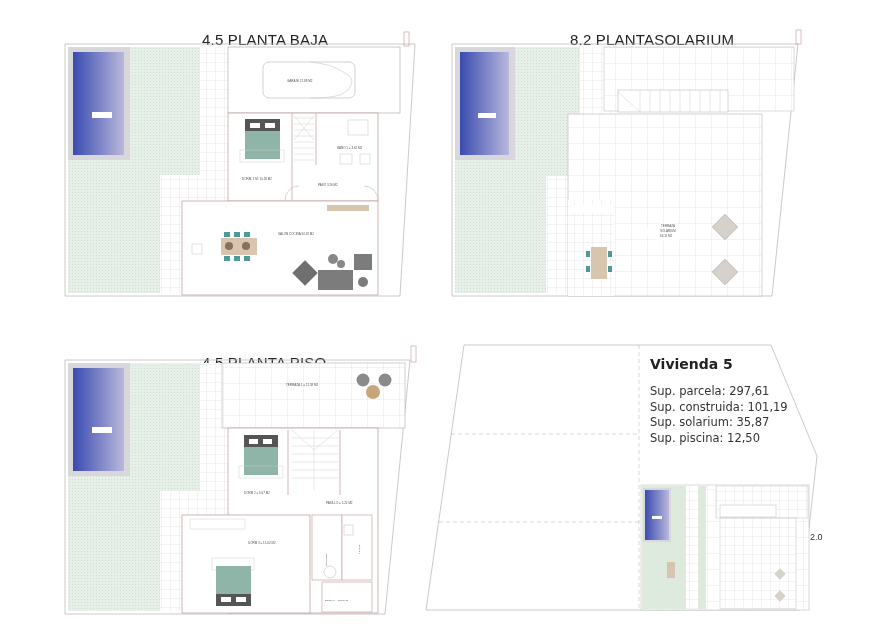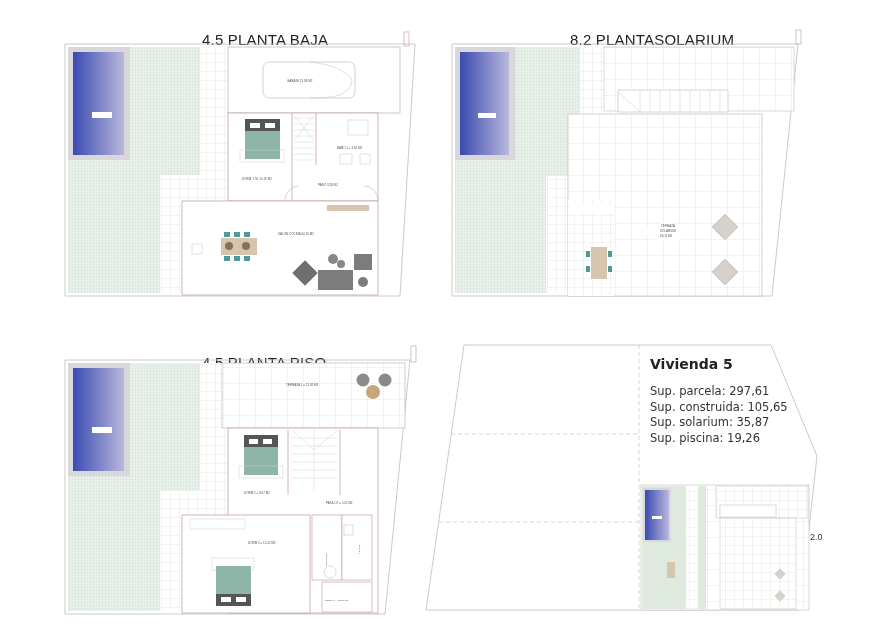--- a/index.html
+++ b/index.html
@@ -238,17 +238,17 @@
   <rect x="300" y="188" width="76" height="91" fill="url(#tile)" stroke="#bfbfbf" stroke-width="0.5"></rect>
   <rect x="247" y="232" width="8" height="16" fill="#d8c5ae"></rect>
   <rect x="356" y="240" width="8" height="8" fill="#d6d2cb" transform="rotate(45 360 244)"></rect>
   <rect x="356" y="262" width="8" height="8" fill="#d6d2cb" transform="rotate(45 360 266)"></rect>
 </svg>
 </div>
 
 <div class="info">
   <div class="h">Vivienda  5</div>
   <div class="row">Sup. parcela: 297,61</div>
-  <div class="row">Sup. construida: 105,65</div>
+  <div class="row">Sup. construida: 101,19</div>
   <div class="row">Sup. solarium: 35,87</div>
-  <div class="row">Sup. piscina: 19,26</div>
+  <div class="row">Sup. piscina: 12,50</div>
 </div>
 <div class="dim">2.0</div>
 
 </body></html>

